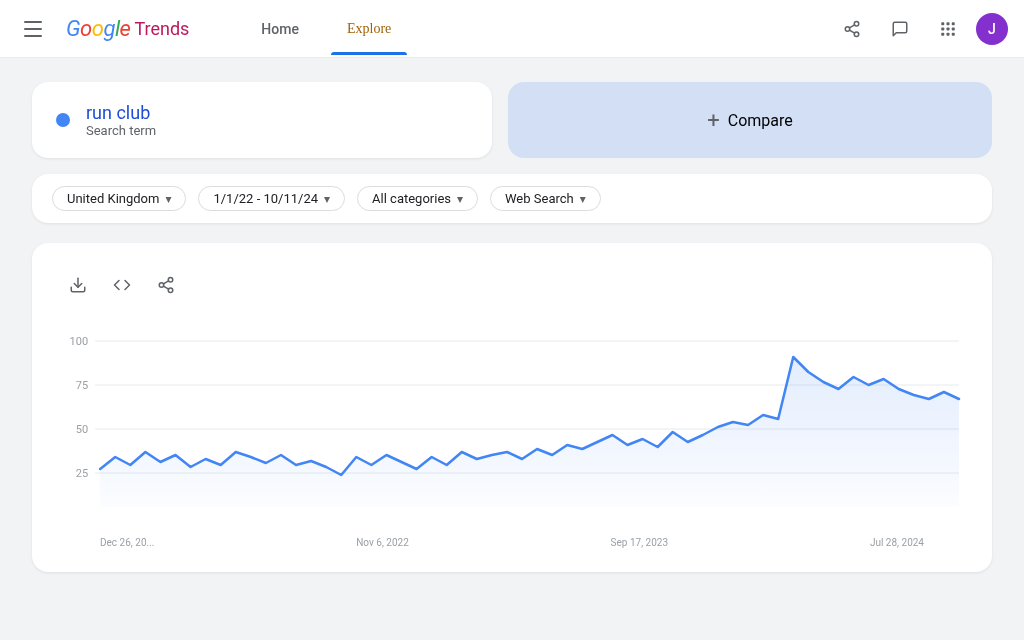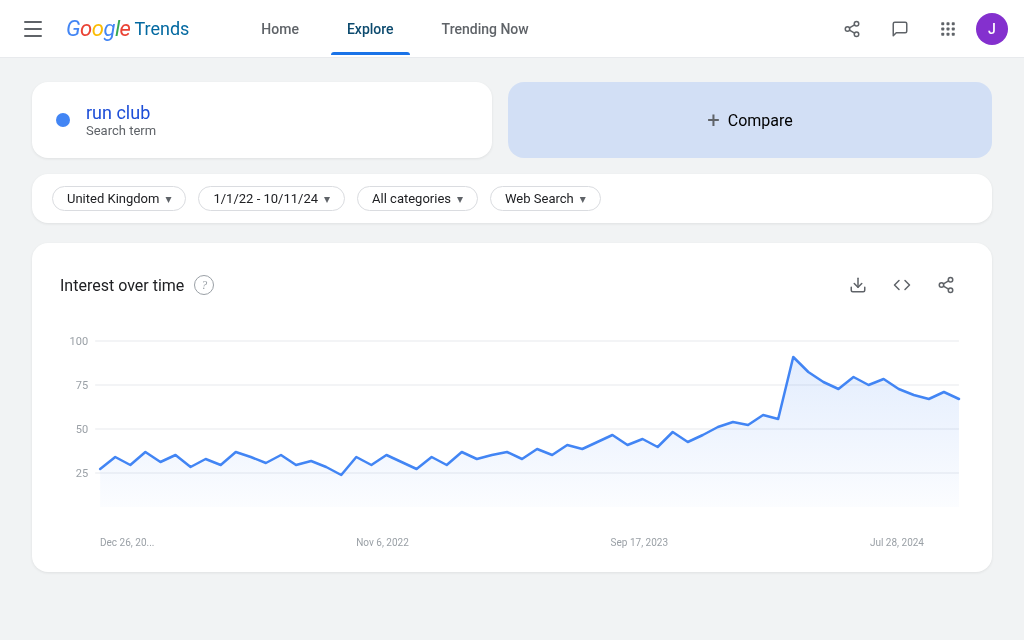--- a/index.html
+++ b/index.html
@@ -51,41 +51,42 @@
       font-style: italic;
     }
     .logo-g { color: #4285f4; }
     .logo-o1 { color: #ea4335; }
     .logo-o2 { color: #fbbc04; }
     .logo-g2 { color: #4285f4; }
     .logo-l { color: #34a853; }
     .logo-e { color: #ea4335; }
     .logo-trends {
       font-size: 18px;
-      color: #0369a1;
+      color: #be185d;
       margin-left: 4px;
       font-weight: 400;
     }
     .nav {
       display: flex;
       align-items: center;
       margin-left: 40px;
       gap: 16px;
     }
     .nav-item {
       padding: 8px 16px;
       font-size: 14px;
       color: #5f6368;
       cursor: pointer;
       border-radius: 4px;
       position: relative;
       font-weight: 500;
     }
     .nav-item.active {
-      color: #0c4a6e;
+      color: #a16207;
+      font-family: Liberation Serif, serif;
     }
     .nav-item.active::after {
       content: '';
       position: absolute;
       bottom: -10px;
       left: 0;
       right: 0;
       height: 3px;
       background: #1a73e8;
       border-radius: 3px 3px 0 0;
@@ -294,21 +295,20 @@
     </div>
     <div class="logo">
       <span class="logo-google">
         <span class="logo-g">G</span><span class="logo-o1">o</span><span class="logo-o2">o</span><span class="logo-g2">g</span><span class="logo-l">l</span><span class="logo-e">e</span>
       </span>
       <span class="logo-trends">Trends</span>
     </div>
     <nav class="nav">
       <div class="nav-item">Home</div>
       <div class="nav-item active">Explore</div>
-      <div class="nav-item">Trending Now</div>
     </nav>
   </div>
   <div class="header-right">
     <div class="icon-btn">
       <svg width="18" height="18" viewBox="0 0 24 24" fill="none" stroke="#5f6368" stroke-width="2" stroke-linecap="round" stroke-linejoin="round">
         <circle cx="18" cy="5" r="3"></circle>
           <circle cx="6" cy="12" r="3"></circle>
           <circle cx="18" cy="19" r="3"></circle>
         <line x1="8.59" y1="13.51" x2="15.42" y2="17.49"></line>
           <line x1="15.41" y1="6.51" x2="8.59" y2="10.49"></line>
@@ -366,24 +366,20 @@
       <span class="chevron">▾</span>
     </div>
     <div class="filter-btn">
       <span>Web Search</span>
       <span class="chevron">▾</span>
     </div>
   </div>
 
   <div class="chart-card">
     <div class="chart-header">
-      <div class="chart-title-area">
-        <span class="chart-title">Interest over time</span>
-        <div class="help-icon">?</div>
-      </div>
       <div class="chart-actions">
         <div class="chart-action-btn">
           <svg width="18" height="18" viewBox="0 0 24 24" fill="none" stroke="#5f6368" stroke-width="2" stroke-linecap="round" stroke-linejoin="round">
             <path d="M21 15v4a2 2 0 0 1-2 2H5a2 2 0 0 1-2-2v-4"></path>
             <polyline points="7 10 12 15 17 10"></polyline>
             <line x1="12" y1="15" x2="12" y2="3"></line>
           </svg>
         </div>
         <div class="chart-action-btn">
           <svg width="18" height="18" viewBox="0 0 24 24" fill="none" stroke="#5f6368" stroke-width="2" stroke-linecap="round" stroke-linejoin="round">

